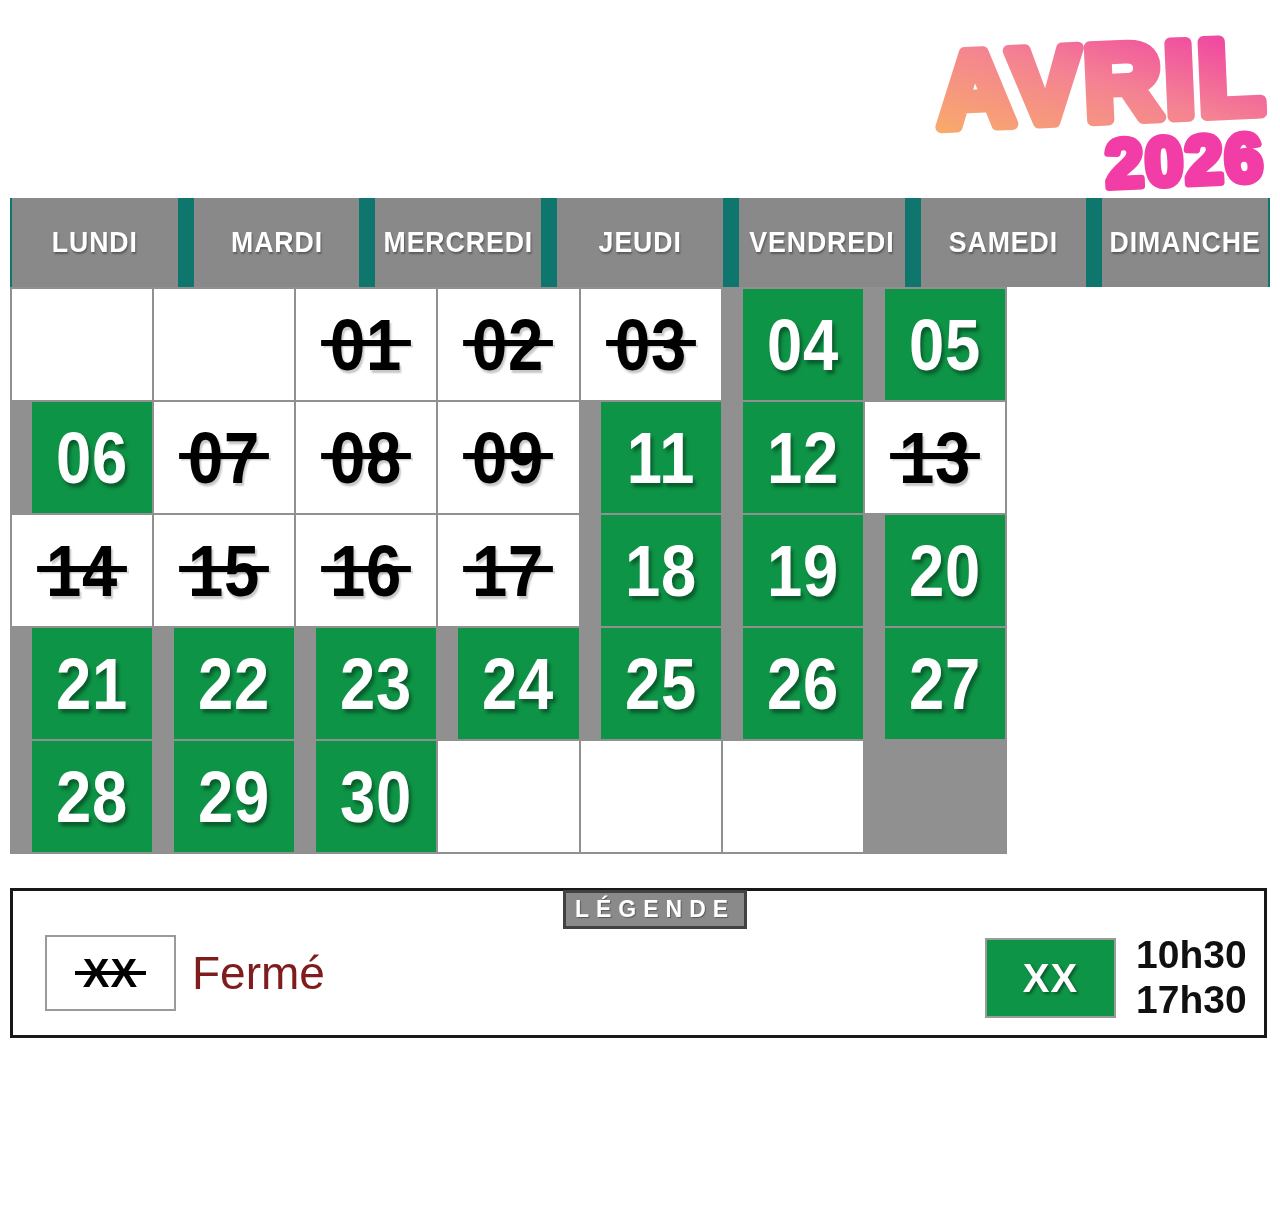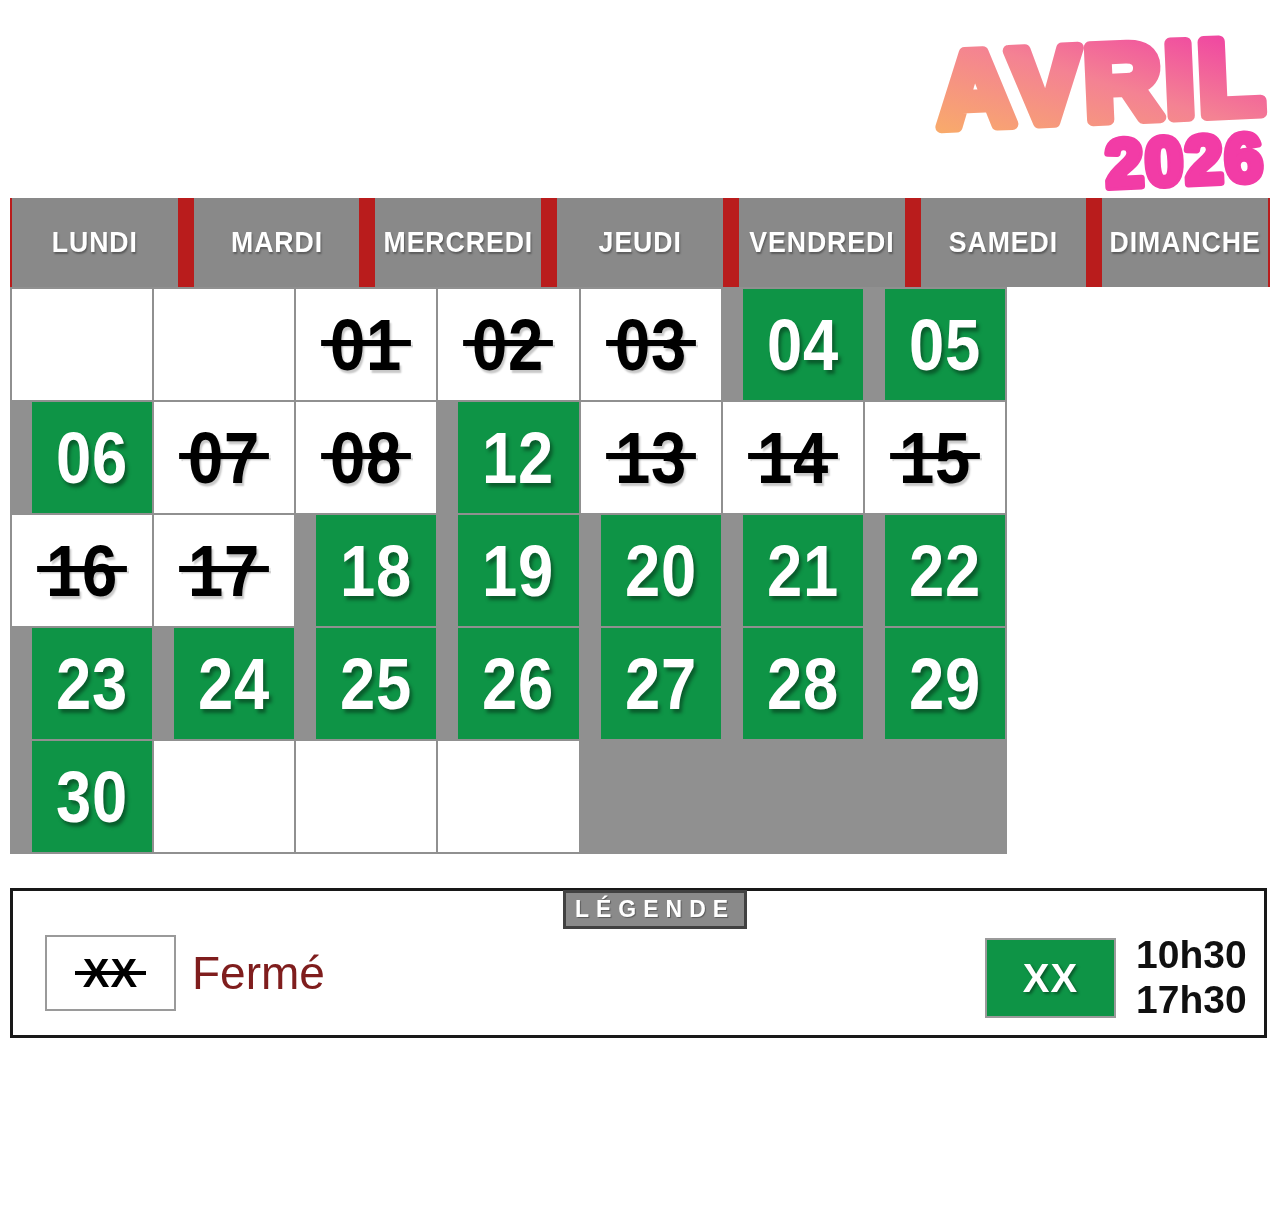--- a/index.html
+++ b/index.html
@@ -6,21 +6,21 @@
   html,body { width:1280px; height:1210px; background:#ffffff; overflow:hidden; }
   body { position:relative; font-family:"Liberation Sans", sans-serif; }
 
   
   .title-svg { position:absolute; left:812px; top:0; width:468px; height:205px; }
 
   
   .cal-header {
     position:absolute; left:10px; top:198px; width:1260px; height:89px;
     display:grid; grid-template-columns:repeat(7,1fr); gap:16px;
-    background:#b91c1c; padding:0 2px;
+    background:#0f766e; padding:0 2px;
   }
   .day-header {
     background:var(--header-gray,#898989);
     display:flex; align-items:center; justify-content:center;
   }
   .day-header span {
     color:#ffffff; font-weight:bold; font-size:29px; letter-spacing:1px;
     transform:scaleX(0.92); display:inline-block; white-space:nowrap;
     text-shadow:1px 2px 2px rgba(0,0,0,0.35);
   }
@@ -144,20 +144,26 @@
 
   <div class="cell" data-state="open">
       <span class="num">06</span>
     </div>
   <div class="cell" data-state="closed">
       <span class="num">07</span>
     </div>
   <div class="cell" data-state="closed">
       <span class="num">08</span>
     </div>
+  <div class="cell" data-state="closed">
+      <span class="num">09</span>
+    </div>
+  <div class="cell" data-state="open">
+      <span class="num">11</span>
+    </div>
   <div class="cell" data-state="open">
       <span class="num">12</span>
     </div>
 
   <div class="cell" data-state="closed">
       <span class="num">13</span>
     </div>
   <div class="cell" data-state="closed">
       <span class="num">14</span>
     </div>

